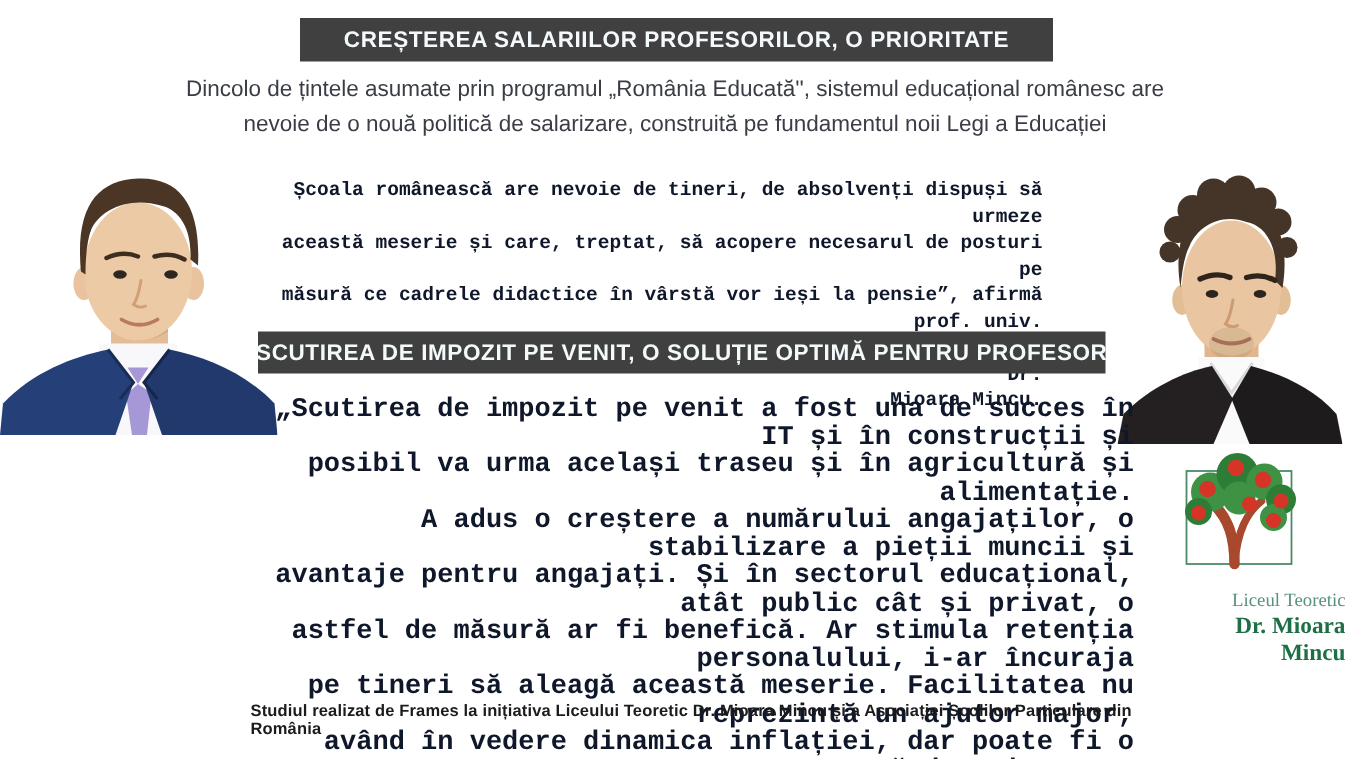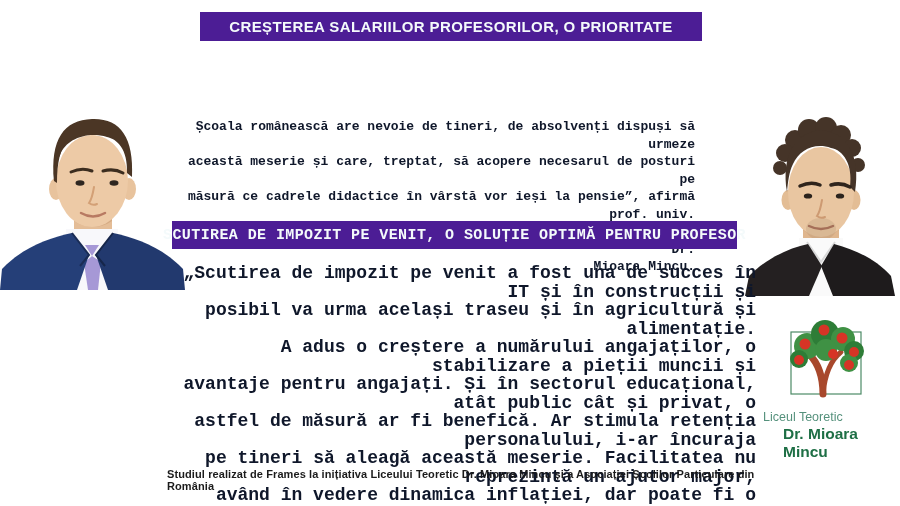--- a/index.html
+++ b/index.html
@@ -1,59 +1,61 @@
 <!DOCTYPE html>
 <html><head>
 <meta charset="utf-8">
 <style>
   html,body{margin:0;padding:0;background:#ffffff;}
   .canvas{
     position:relative;width:900px;height:506px;background:#ffffff;
     font-family:"Liberation Sans",sans-serif;overflow:hidden;
   }
   .banner{
-    position:absolute;background:#4c1d95;color:#f4fafb;
+    position:absolute;background:#404040;color:#f4fafb;
     display:flex;align-items:center;justify-content:center;
     font-weight:bold;font-size:15px;letter-spacing:.4px;white-space:nowrap;
   }
   .banner1{left:200px;top:12px;width:502px;height:29px;}
-  .banner2{left:172px;top:221px;width:565px;height:28px;font-family:Liberation Mono, monospace;}
+  .banner2{left:172px;top:221px;width:565px;height:28px;}
   .intro{
     position:absolute;left:60px;top:48px;width:780px;
     text-align:center;font-size:15px;line-height:23px;color:#3a3d46;
     white-space:pre-line;
   }
   .quote{
     position:absolute;text-align:right;font-weight:bold;color:#0f172a;
     white-space:pre-line;
     font-family:Liberation Mono, monospace;
   }
   .quote1{left:185px;top:118px;width:510px;font-size:13px;line-height:17.5px;}
   .quote2{left:178px;top:264px;width:578px;font-size:18px;line-height:18.5px;}
   .photo{position:absolute;}
   .photo-left{left:0px;top:99px;width:185px;height:191px;}
   .photo-right{left:745px;top:112px;width:150px;height:184px;}
   .asp-logo{position:absolute;left:50px;top:300px;width:140px;height:150px;}
-  .school-logo{position:absolute;left:763px;top:312px;width:134px;text-align:left;}
+  .school-logo{position:absolute;left:763px;top:294px;width:134px;text-align:right;font-family:Liberation Serif, serif;}
   .school-line1{font-size:12.5px;color:#55917c;margin-top:2px;}
   .school-line2{font-size:15.5px;font-weight:bold;color:#1e6f45;margin-top:1px;margin-left:20px;}
   .footer{
     position:absolute;left:167px;top:468px;width:600px;
     font-size:11px;font-weight:bold;color:#1b1b1b;letter-spacing:.1px;
   }
 </style>
 </head>
 <body>
 
 <div class="canvas">
 
   <div class="banner banner1">
     <span>CREȘTEREA SALARIILOR PROFESORILOR, O PRIORITATE</span>
   </div>
 
+  <div class="intro">Dincolo de țintele asumate prin programul „România Educată'', sistemul educațional românesc are
+nevoie de o nouă politică de salarizare, construită pe fundamentul noii Legi a Educației</div>
 
   <div class="photo photo-left">
     <svg width="185" height="191" viewBox="0 0 185 191">
 
       <rect x="74" y="112" width="38" height="46" fill="#e4bd97"></rect>
       <path d="M74,112 h38 v10 c-12,8 -26,8 -38,0 Z" fill="#d5ab84"></path>
 
       <ellipse cx="56" cy="90" rx="7" ry="11" fill="#e8c39d"></ellipse>
       <ellipse cx="129" cy="90" rx="7" ry="11" fill="#e8c39d"></ellipse>
 

